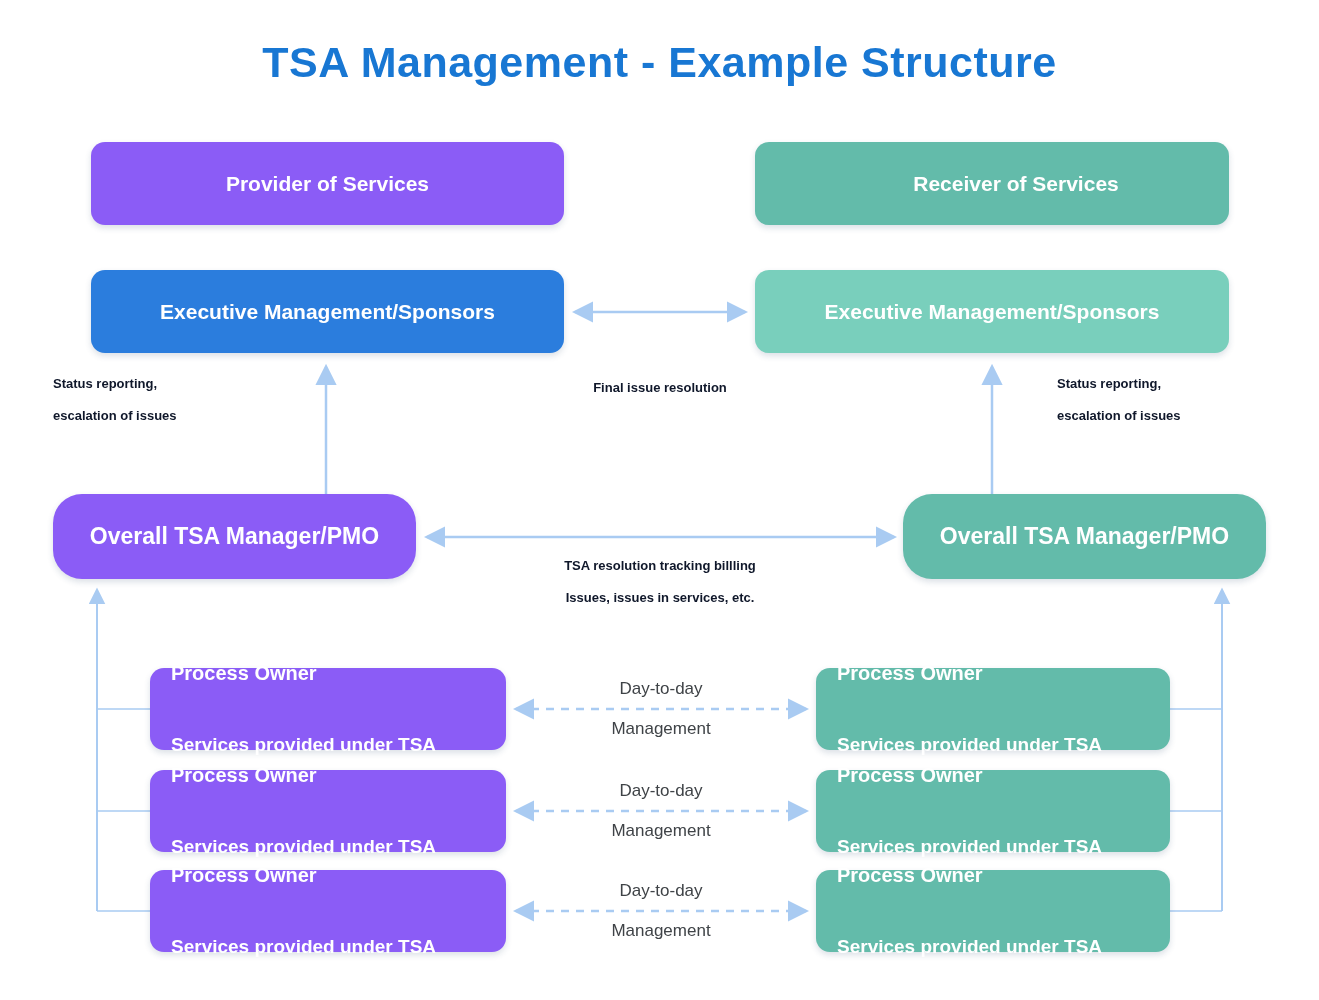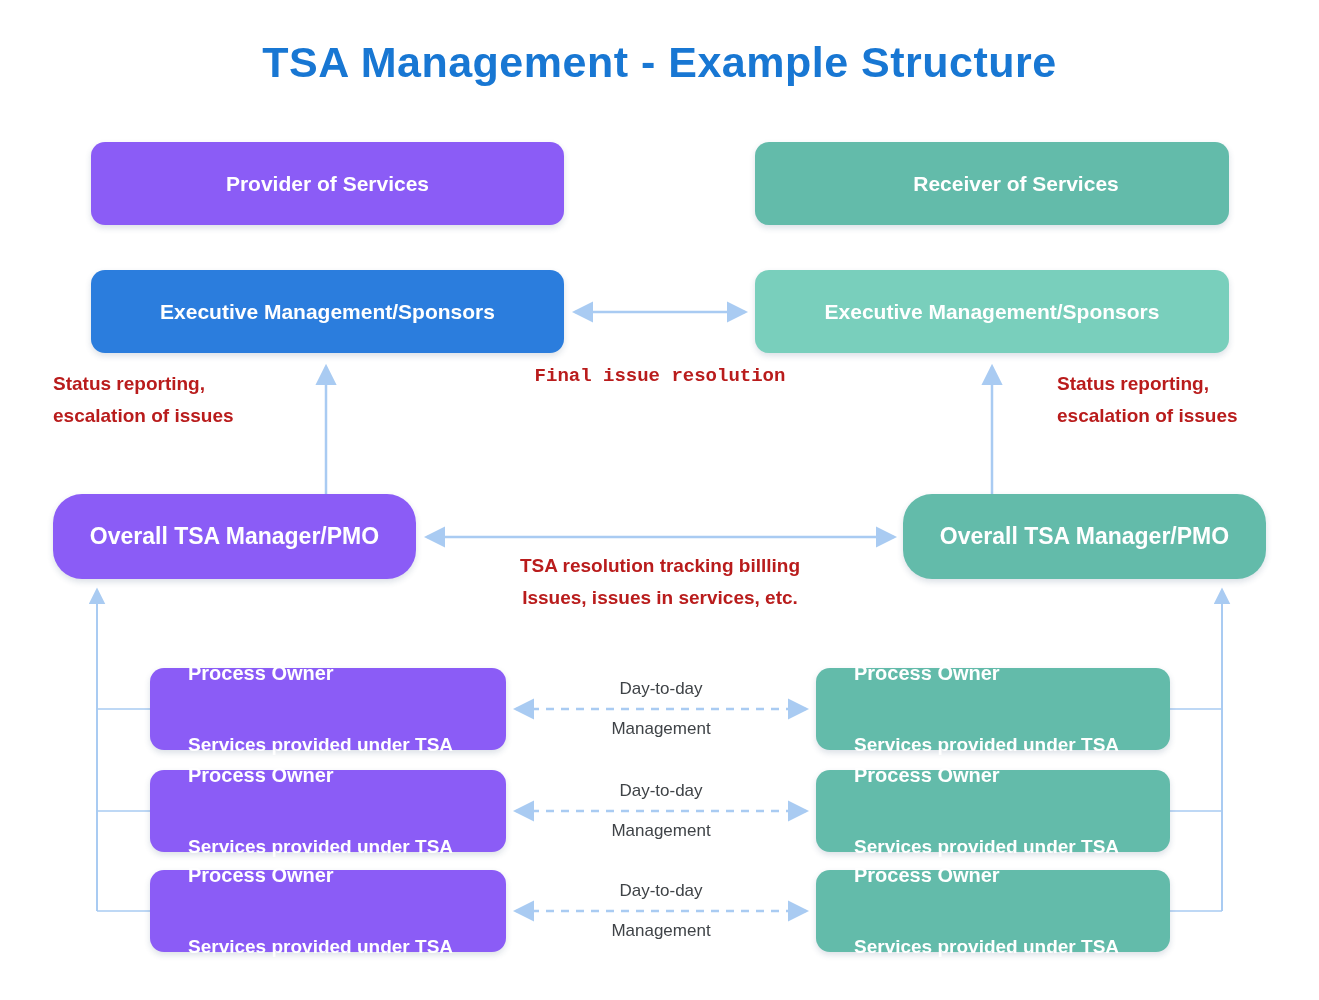--- a/index.html
+++ b/index.html
@@ -26,29 +26,29 @@
     box-sizing:border-box;
   }
   .dark-blue{background:#8b5cf6;}
   .medium-blue{background:#2b7ddd;}
   .teal{background:#63bbaa;}
   .light-teal{background:#79cfbc;}
   .bx.big{font-size:21px;}
   .bx.mgr{font-size:23px;border-radius:29px;}
   .bx.proc{
     flex-direction:column;align-items:flex-start;justify-content:center;
-    padding-left:38px;padding-right:10px;
+    padding-left:21px;padding-right:10px;
     font-weight:500;
   }
   .proc .t1{font-size:20px;font-weight:700;line-height:31px;}
   .proc .t2{font-size:19px;font-weight:700;line-height:31px;margin-top:40px;}
   .lbl{
     position:absolute;
-    font-size:19px;font-weight:600;line-height:32px;
-    color:#b91c1c;
+    font-size:13px;font-weight:600;line-height:32px;
+    color:#0f172a;
   }
   .lbl.center{text-align:center;}
   .dd{
     position:absolute;width:200px;text-align:center;
     font-size:17px;font-weight:400;color:#3f4347;line-height:20px;
   }
   svg.connectors{position:absolute;left:0;top:0;pointer-events:none;}
 </style>
 </head>
 <body>
@@ -124,21 +124,21 @@
   <div class="bx teal proc" style="left:816px;top:870px;width:354px;height:82px;">
     <span class="t1">Process Owner</span>
     <span class="t2">Services provided under TSA</span>
   </div>
 
   <div class="lbl" style="left:53px;top:368px;">
     <div>Status reporting,</div>
     <div>escalation of issues</div>
   </div>
 
-  <div class="lbl center" style="left:480px;top:360px;width:360px;font-family:Liberation Mono, monospace;">Final issue resolution</div>
+  <div class="lbl center" style="left:480px;top:372px;width:360px;">Final issue resolution</div>
 
   <div class="lbl" style="left:1057px;top:368px;">
     <div>Status reporting,</div>
     <div>escalation of issues</div>
   </div>
 
   <div class="lbl center" style="left:430px;top:550px;width:460px;">
     <div>TSA resolution tracking billling</div>
     <div>Issues, issues in services, etc.</div>
   </div>

